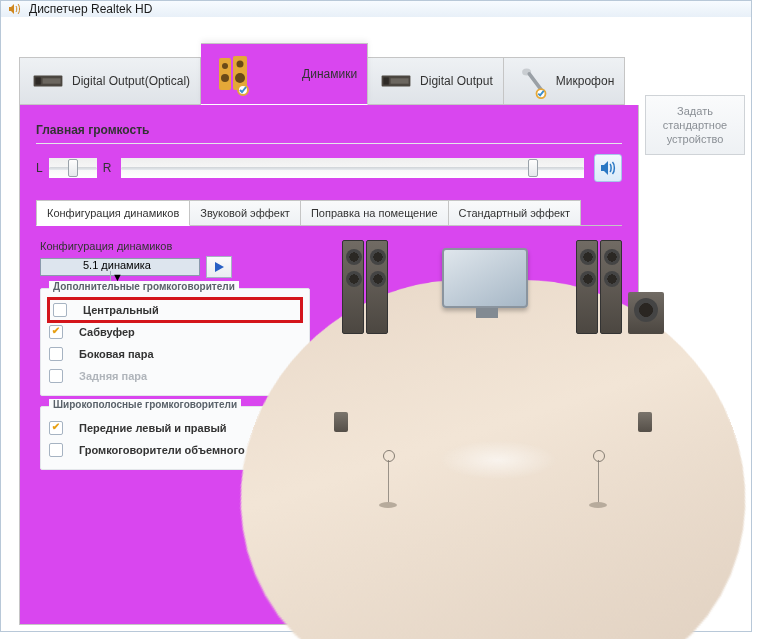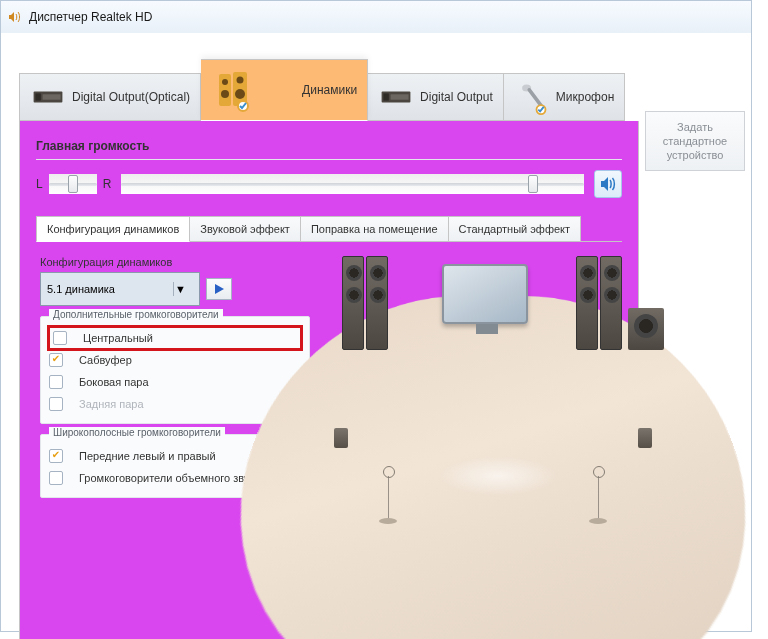--- a/index.html
+++ b/index.html
@@ -1,30 +1,30 @@
 <!DOCTYPE html>
 <html><head>
 <meta charset="utf-8">
 <style>
   * { box-sizing: border-box; font-family: 'Segoe UI', Tahoma, sans-serif; }
   body { margin: 0; background: #fff; width: 768px; height: 639px; overflow: hidden; }
   
   .window { width: 752px; height: 632px; background: #fff; border: 1px solid #b8c8d8; position: relative; }
   
-  .titlebar { height: 32px; background: linear-gradient(#f7fbff, #e8f0f8); display: flex; align-items: center; padding: 0 6px; font-size: 12px; color: #1a1a1a; }
+  .titlebar { height: 16px; background: linear-gradient(#f7fbff, #e8f0f8); display: flex; align-items: center; padding: 0 6px; font-size: 12px; color: #1a1a1a; }
   .titlebar .ticon { width: 16px; height: 16px; margin-right: 6px; display: inline-flex; align-items: center; justify-content: center; }
   .titlebar .ticon svg { width: 16px; height: 16px; }
   
   .content { padding: 18px 6px 0 18px; display: flex; gap: 6px; margin-top: 8px; }
   .main-col { flex: 1; }
   
   .tabs { display: flex; height: 62px; position: relative; }
   .tab { display: flex; align-items: center; justify-content: center; gap: 6px; padding: 0 10px; font-size: 12px; cursor: pointer; border: 1px solid #c5c5c5; background: linear-gradient(#eef1f4, #dfe3e8); margin-top: 14px; height: 48px; color: #333; }
   .tab + .tab { border-left: none; }
-  .tab.active { background: #fdba74; border-bottom-color: #fff; margin-top: 0; height: 62px; box-shadow: 0 -3px 6px rgba(0,0,0,0.06); z-index: 2; position: relative; gap: 47px; }
+  .tab.active { background: #d946ef; border-bottom-color: #fff; margin-top: 0; height: 62px; box-shadow: 0 -3px 6px rgba(0,0,0,0.06); z-index: 2; position: relative; gap: 47px; }
   .tab .ticon { width: 36px; height: 36px; display: inline-flex; align-items: center; justify-content: center; }
   .tab.active .ticon { width: 44px; height: 44px; }
   
   .panel { border: 1px solid #c5c5c5; border-top: none; background: #d946ef; padding: 18px 16px 10px 16px; min-height: 520px; position: relative; }
   
   .vol-group { margin-bottom: 18px; }
   .vol-title { font-size: 12px; font-weight: bold; color: #333; margin-bottom: 6px; }
   .vol-sep { height: 1px; background: #e3e6ea; margin-bottom: 10px; }
   .vol-row { display: flex; align-items: center; gap: 10px; }
   .balance { display: flex; align-items: center; gap: 6px; font-size: 12px; color: #333; }
@@ -42,25 +42,25 @@
   .subtab { font-size: 11px; padding: 6px 10px; border: 1px solid #c5c5c5; border-bottom: none; background: linear-gradient(#f9fafb,#eef1f4); color: #333; cursor: pointer; }
   .subtab + .subtab { margin-left: -1px; }
   .subtab.active { background: #fff; position: relative; z-index: 2; border-bottom: 1px solid #fff; margin-bottom: -1px; }
   
   .config-body { display: flex; padding: 14px 4px 0 4px; gap: 8px; }
   .left-col { width: 270px; }
   .right-col { flex: 1; position: relative; }
   
   .config-label { font-size: 11px; color: #333; margin-bottom: 4px; }
   .config-row { display: flex; gap: 6px; align-items: center; margin-bottom: 10px; }
-  .dropdown { width: 160px; height: 34px; border: 1px solid #8a9aac; background: #dde5ee; display: flex; align-items: center; justify-content: space-between; padding: 0 12px 0 6px; font-size: 11px; cursor: pointer; }
+  .dropdown { width: 160px; height: 18px; border: 1px solid #8a9aac; background: #dde5ee; display: flex; align-items: center; justify-content: space-between; padding: 0 12px 0 6px; font-size: 11px; cursor: pointer; flex-direction: column; }
   .dropdown .dd-arrow { width: 14px; height: 14px; display: flex; align-items: center; justify-content: center; border-left:1px solid #a4b0bd; }
   .play-btn { width: 26px; height: 22px; border: 1px solid #a6b3c2; background: linear-gradient(#fafbfc,#e9edf1); display: flex; align-items: center; justify-content: center; cursor: pointer; }
   
-  .group { border: 1px solid #e3e6ea; border-radius: 2px; background: #fafbfc; padding: 10px 8px 8px 8px; margin-bottom: 10px; position: relative; }
+  .group { border: 1px solid #e3e6ea; border-radius: 2px; background: #fafbfc; padding: 10px 8px 8px 8px; margin-bottom: 10px; position: relative; font-weight: bold; }
   .group-title { position: absolute; top: -8px; left: 8px; background: #fafbfc; padding: 0 4px; font-size: 10px; color: #5a626a; }
   .chkrow { display: flex; align-items: center; gap: 16px; font-size: 11px; color: #333; padding: 4px 0; cursor: pointer; }
   .chkrow.disabled { color: #b0b5bb; }
   .chkbox { width: 14px; height: 14px; border: 1px solid #a6b3c2; background: #fff; border-radius: 2px; display: inline-flex; align-items: center; justify-content: center; flex-shrink: 0; }
   .chkbox.checked::after { content: '✔'; font-size: 10px; color: #e7a014; line-height: 1; position: relative; top: -1px; }
   .chkrow.highlight { outline: 3px solid #d4151b; outline-offset: -1px; padding: 4px; }
   
   .floor { width: 370px; height: 320px; background: linear-gradient(160deg, #e8d8c8 0%, #f2e5d6 50%, #dfcfbf 100%); transform: perspective(500px) rotateX(45deg); transform-origin: top center; border-radius: 50%/60%; position: absolute; top: 40px; left: -10px; }
   .spk { position: absolute; background: linear-gradient(#716b64,#4c4741); border: 1px solid #333; border-radius: 2px; }
   .tall { width: 22px; height: 94px; top: 0; }

